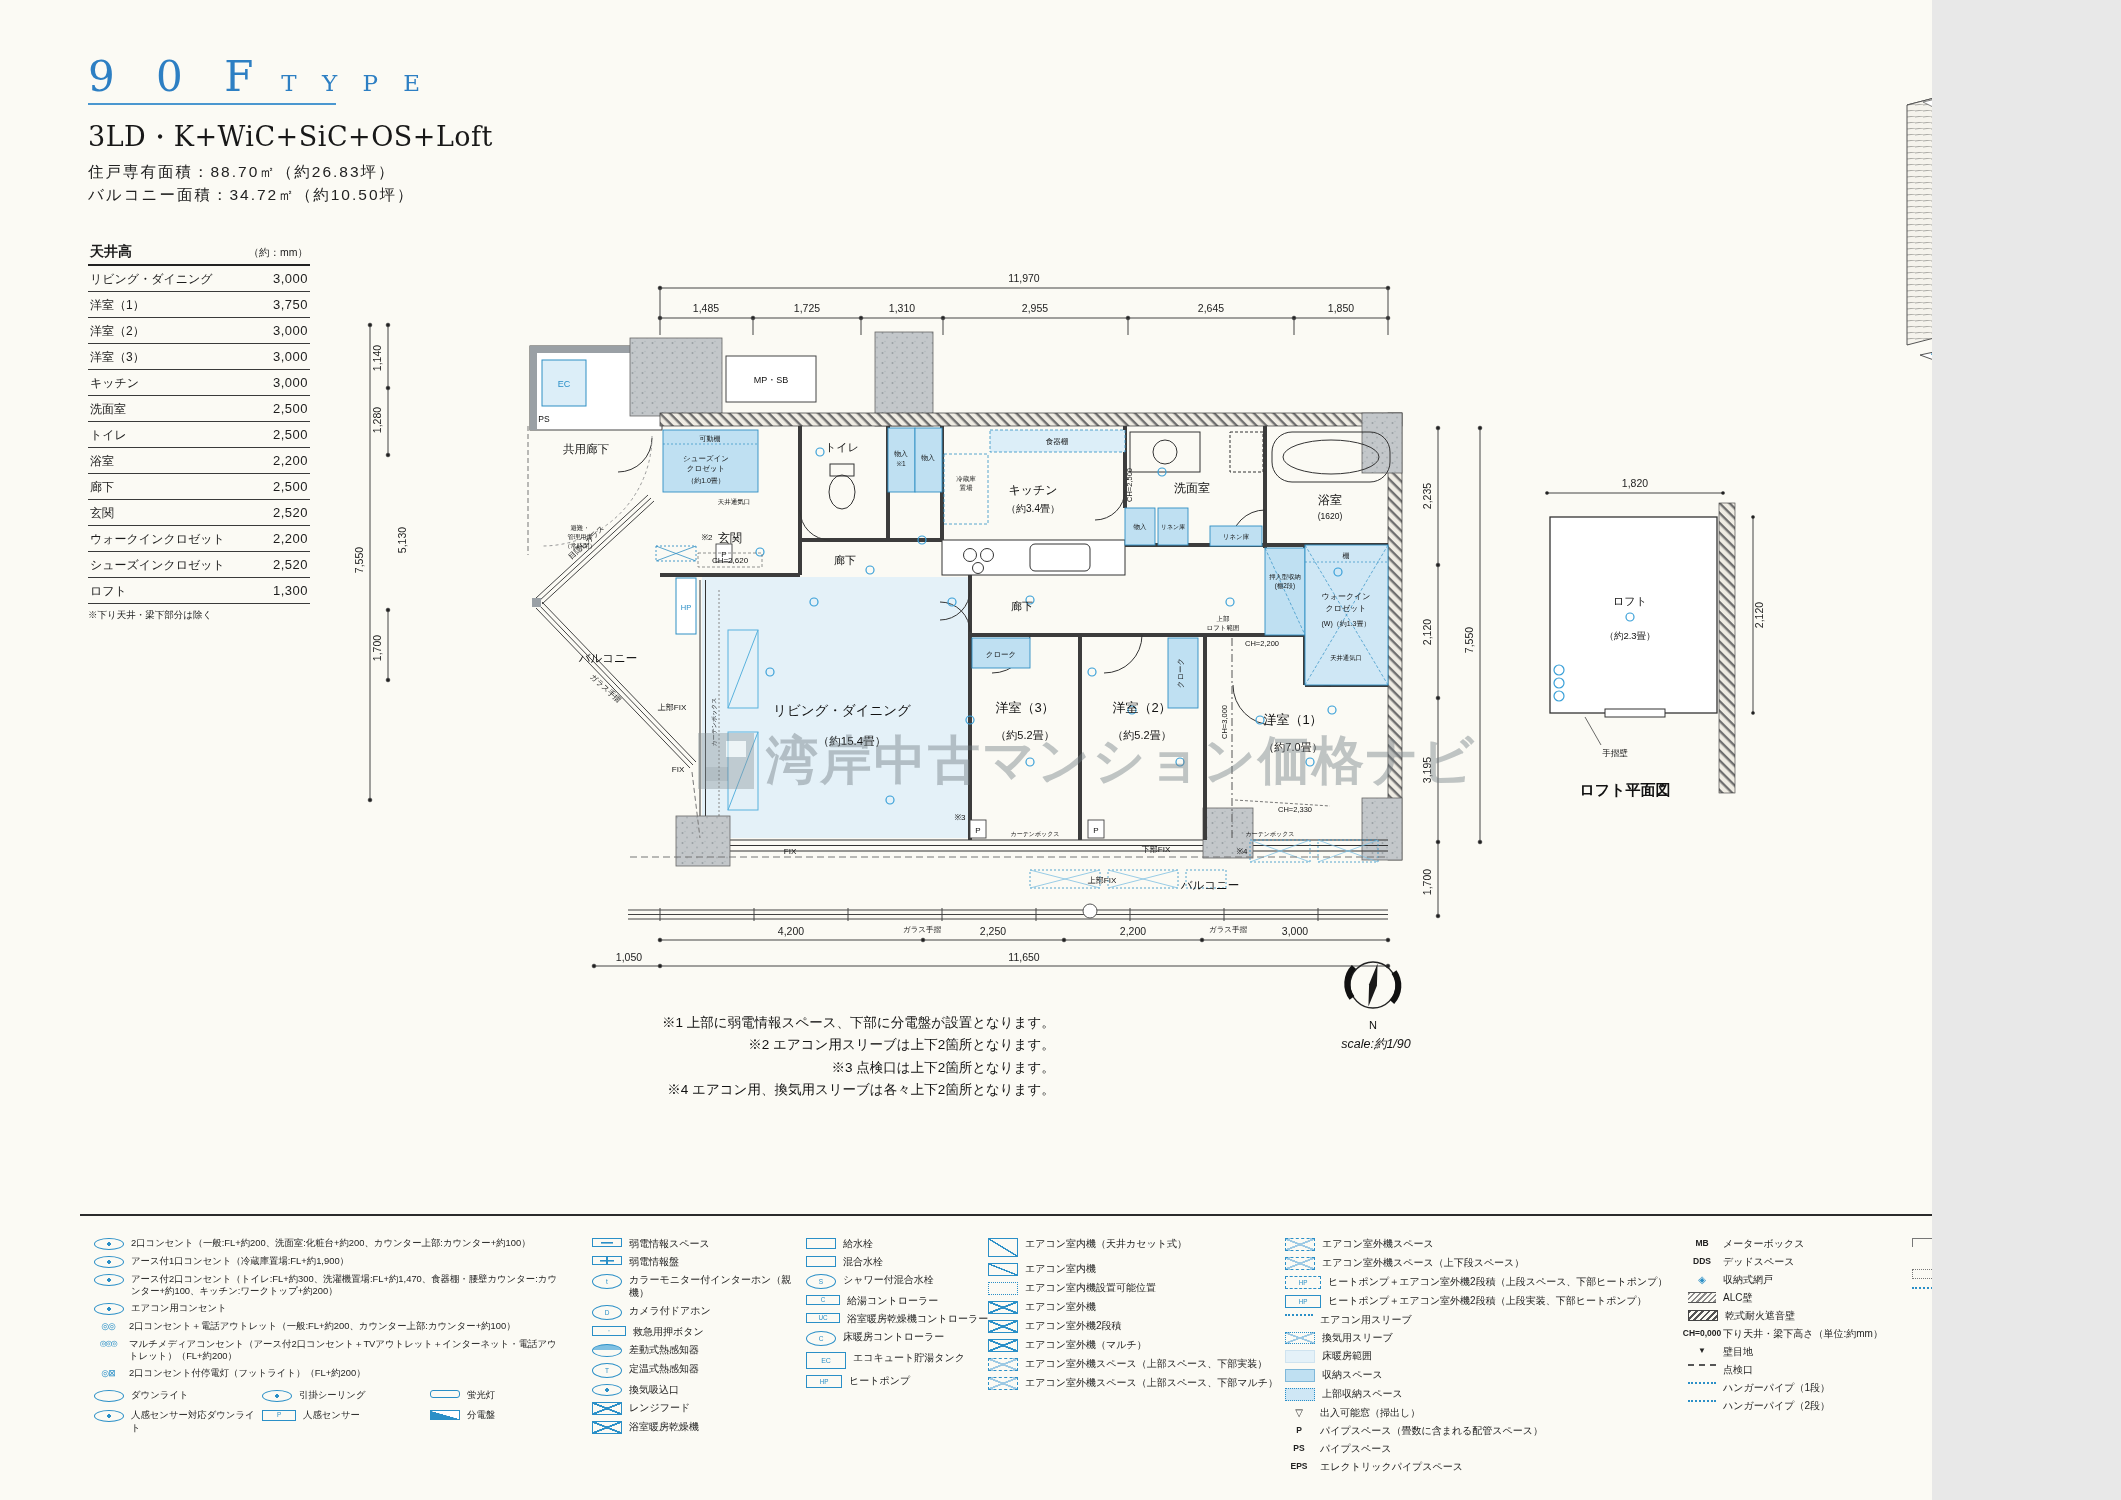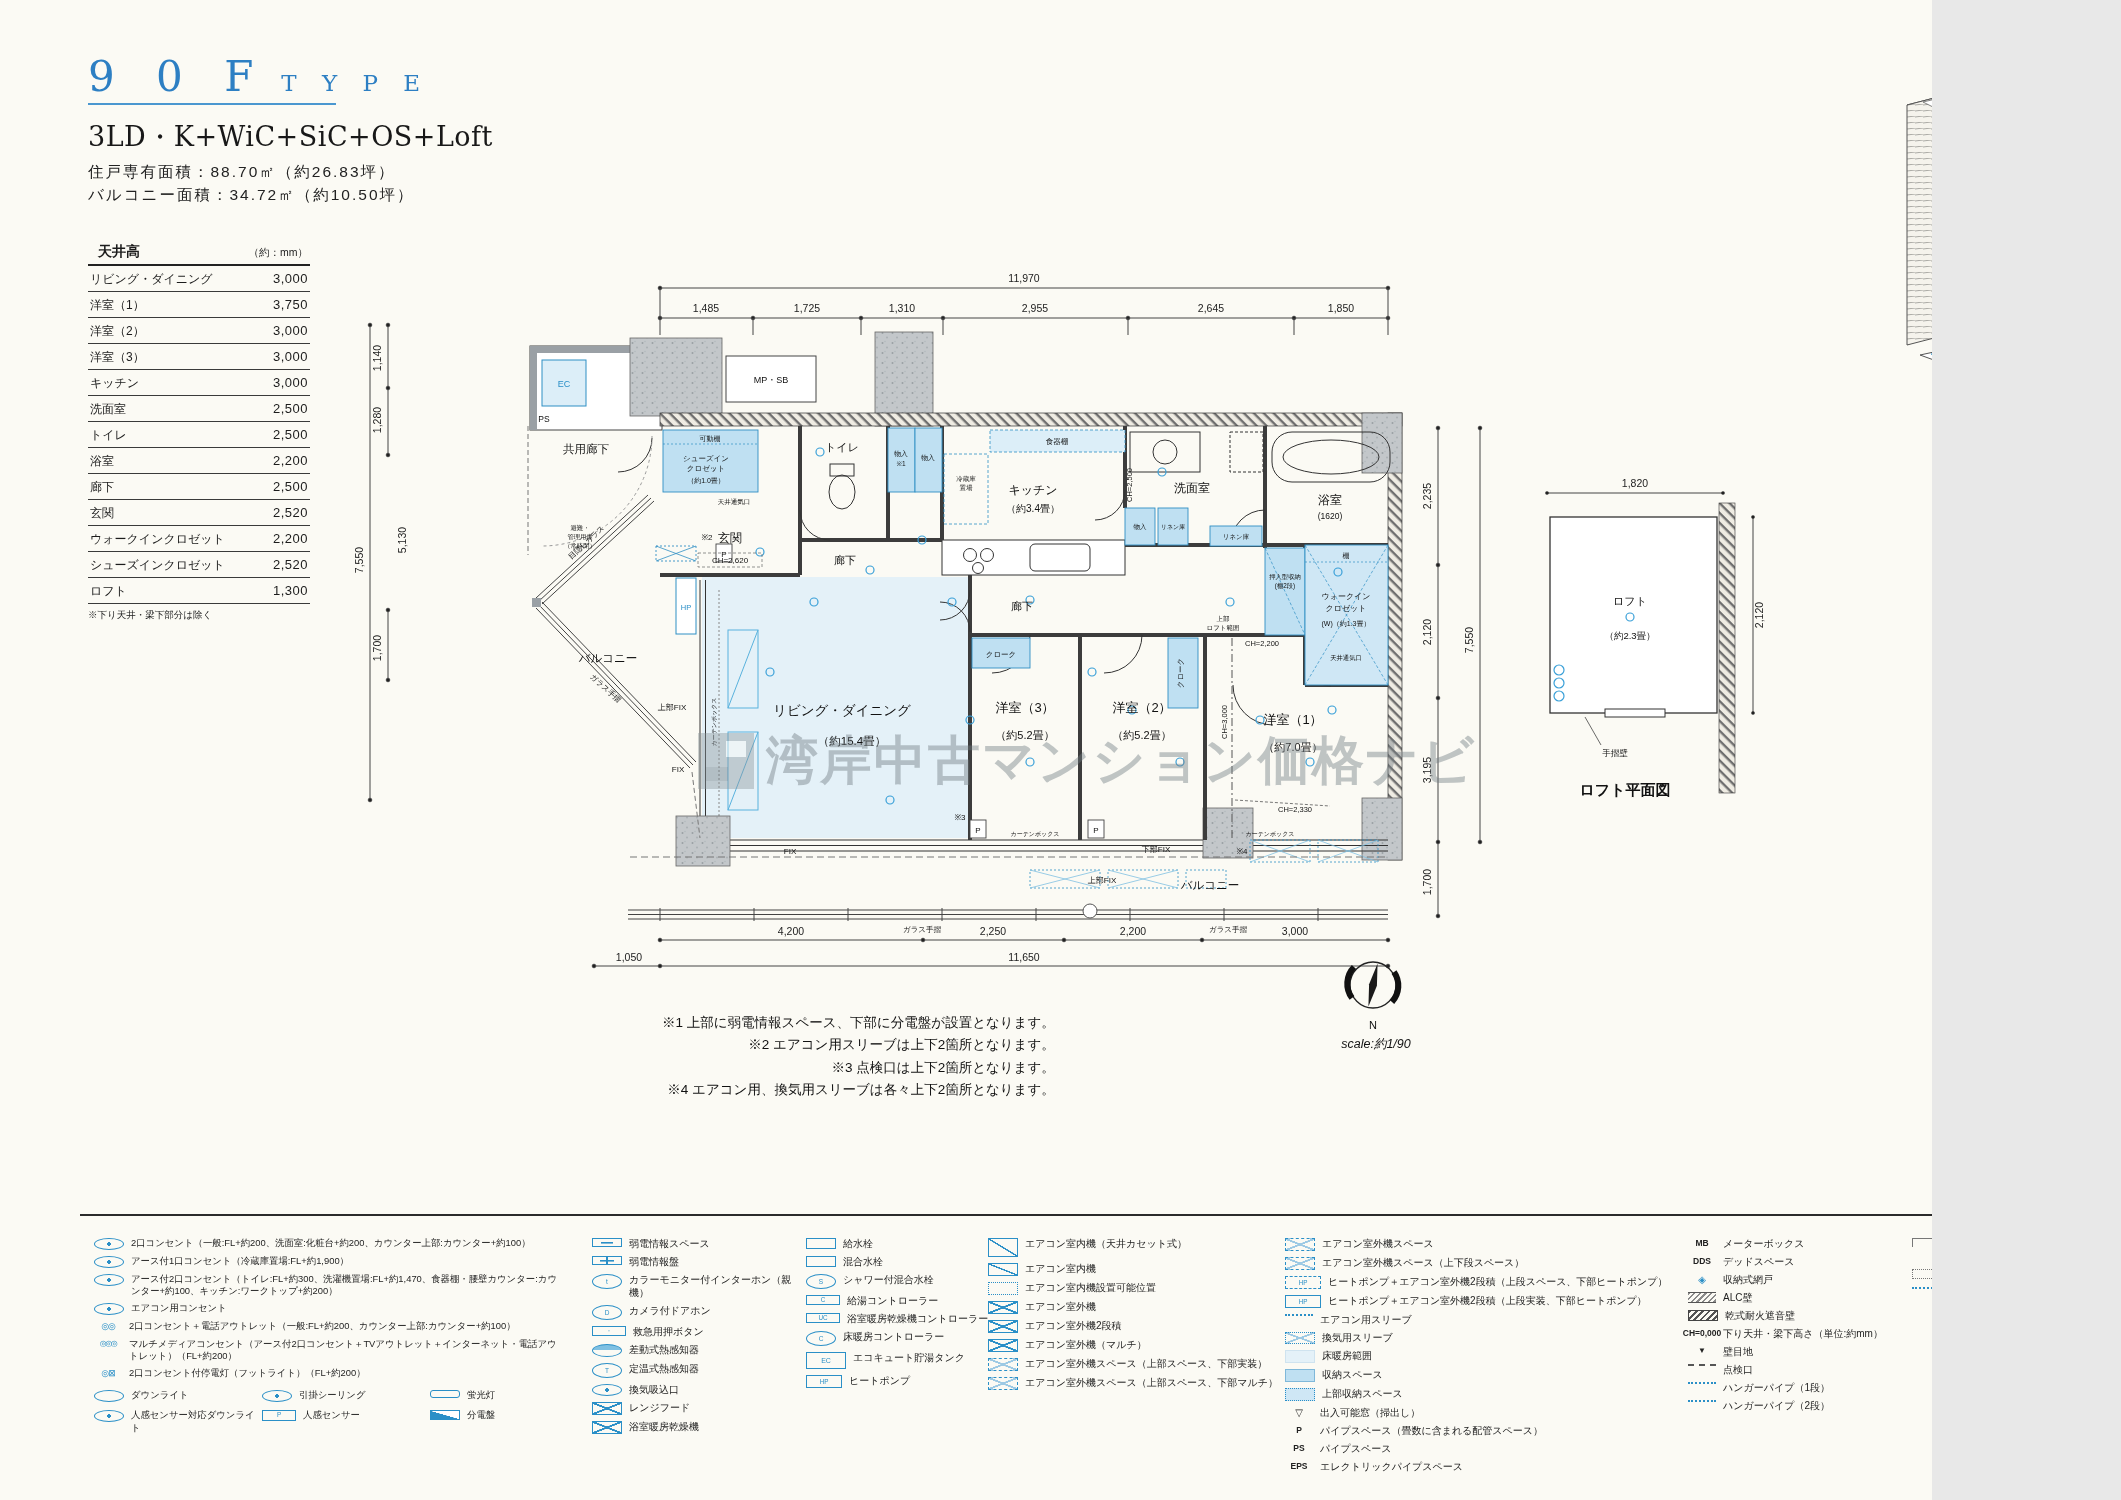--- a/index.html
+++ b/index.html
@@ -10,21 +10,21 @@
   
   .hd-code{font-family:"DejaVu Serif",serif;color:#2d7fc3;font-size:42px;letter-spacing:14px;font-weight:500;}
   .hd-word{font-family:"DejaVu Serif",serif;color:#2d7fc3;font-size:23px;letter-spacing:9px;margin-left:14px;}
   .hd-rule{border-bottom:2.5px solid #4a97d0;width:248px;margin-top:2px;}
   .hd-layout{font-family:"DejaVu Serif",serif;font-size:27px;color:#181818;margin-top:14px;letter-spacing:.5px;}
   .hd-area{font-family:Liberation Sans, sans-serif;font-size:15.5px;color:#222;letter-spacing:2px;margin-top:7px;}
 
   
   .ct{width:222px;font-size:12.5px;}
   .ct-head{display:flex;justify-content:space-between;align-items:baseline;border-bottom:2px solid #222;padding:3px 2px;}
-  .ct-head .h1{font-size:14px;font-weight:bold;margin-left:8px;}
+  .ct-head .h1{font-size:14px;font-weight:bold;}
   .ct-head .h2{font-size:10.5px;}
   .ct-row{display:flex;justify-content:space-between;border-bottom:1.2px solid #3a3a3a;padding:4.5px 2px 3.5px 2px;}
   .ct-l{font-size:12px;}
   .ct-v{font-size:13px;letter-spacing:.5px;}
   .ct-note{font-size:9.5px;margin-top:5px;color:#222;}
 
   
   .wm{display:flex;align-items:center;gap:12px;opacity:.42;pointer-events:none;z-index:5;padding-left:8px;}
   .wm-logo{width:56px;height:56px;background:#8d979c;position:relative;}
   .wm-logo::after{content:"";position:absolute;right:8px;top:8px;width:20px;height:16px;background:#fbfaf4;}

